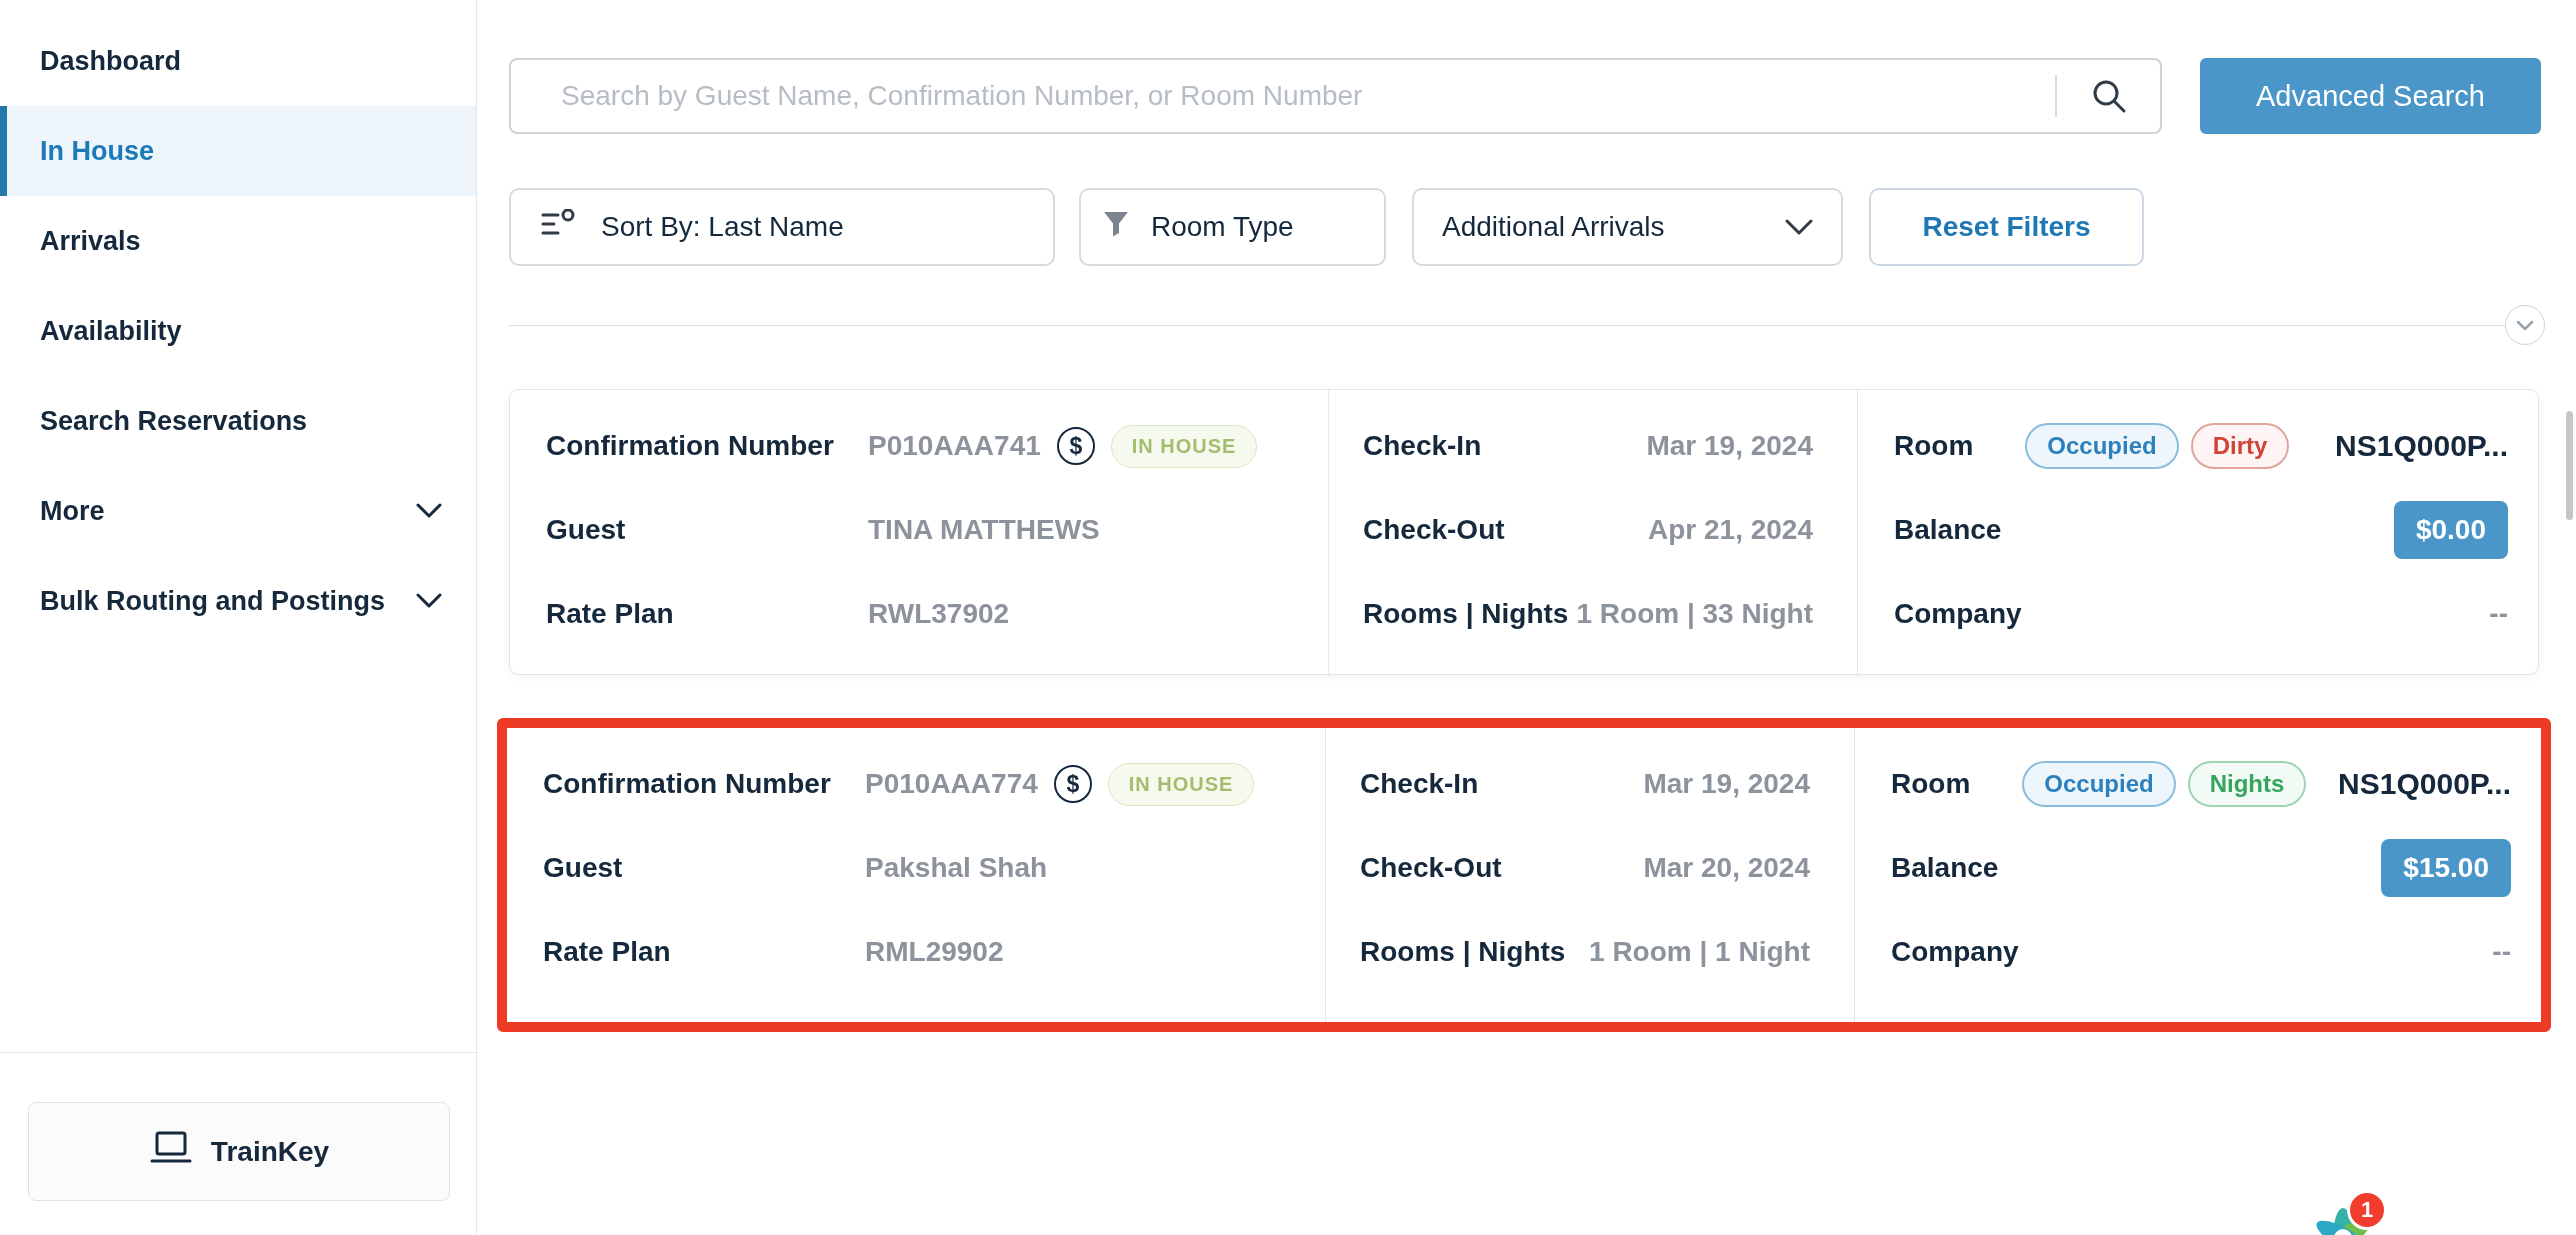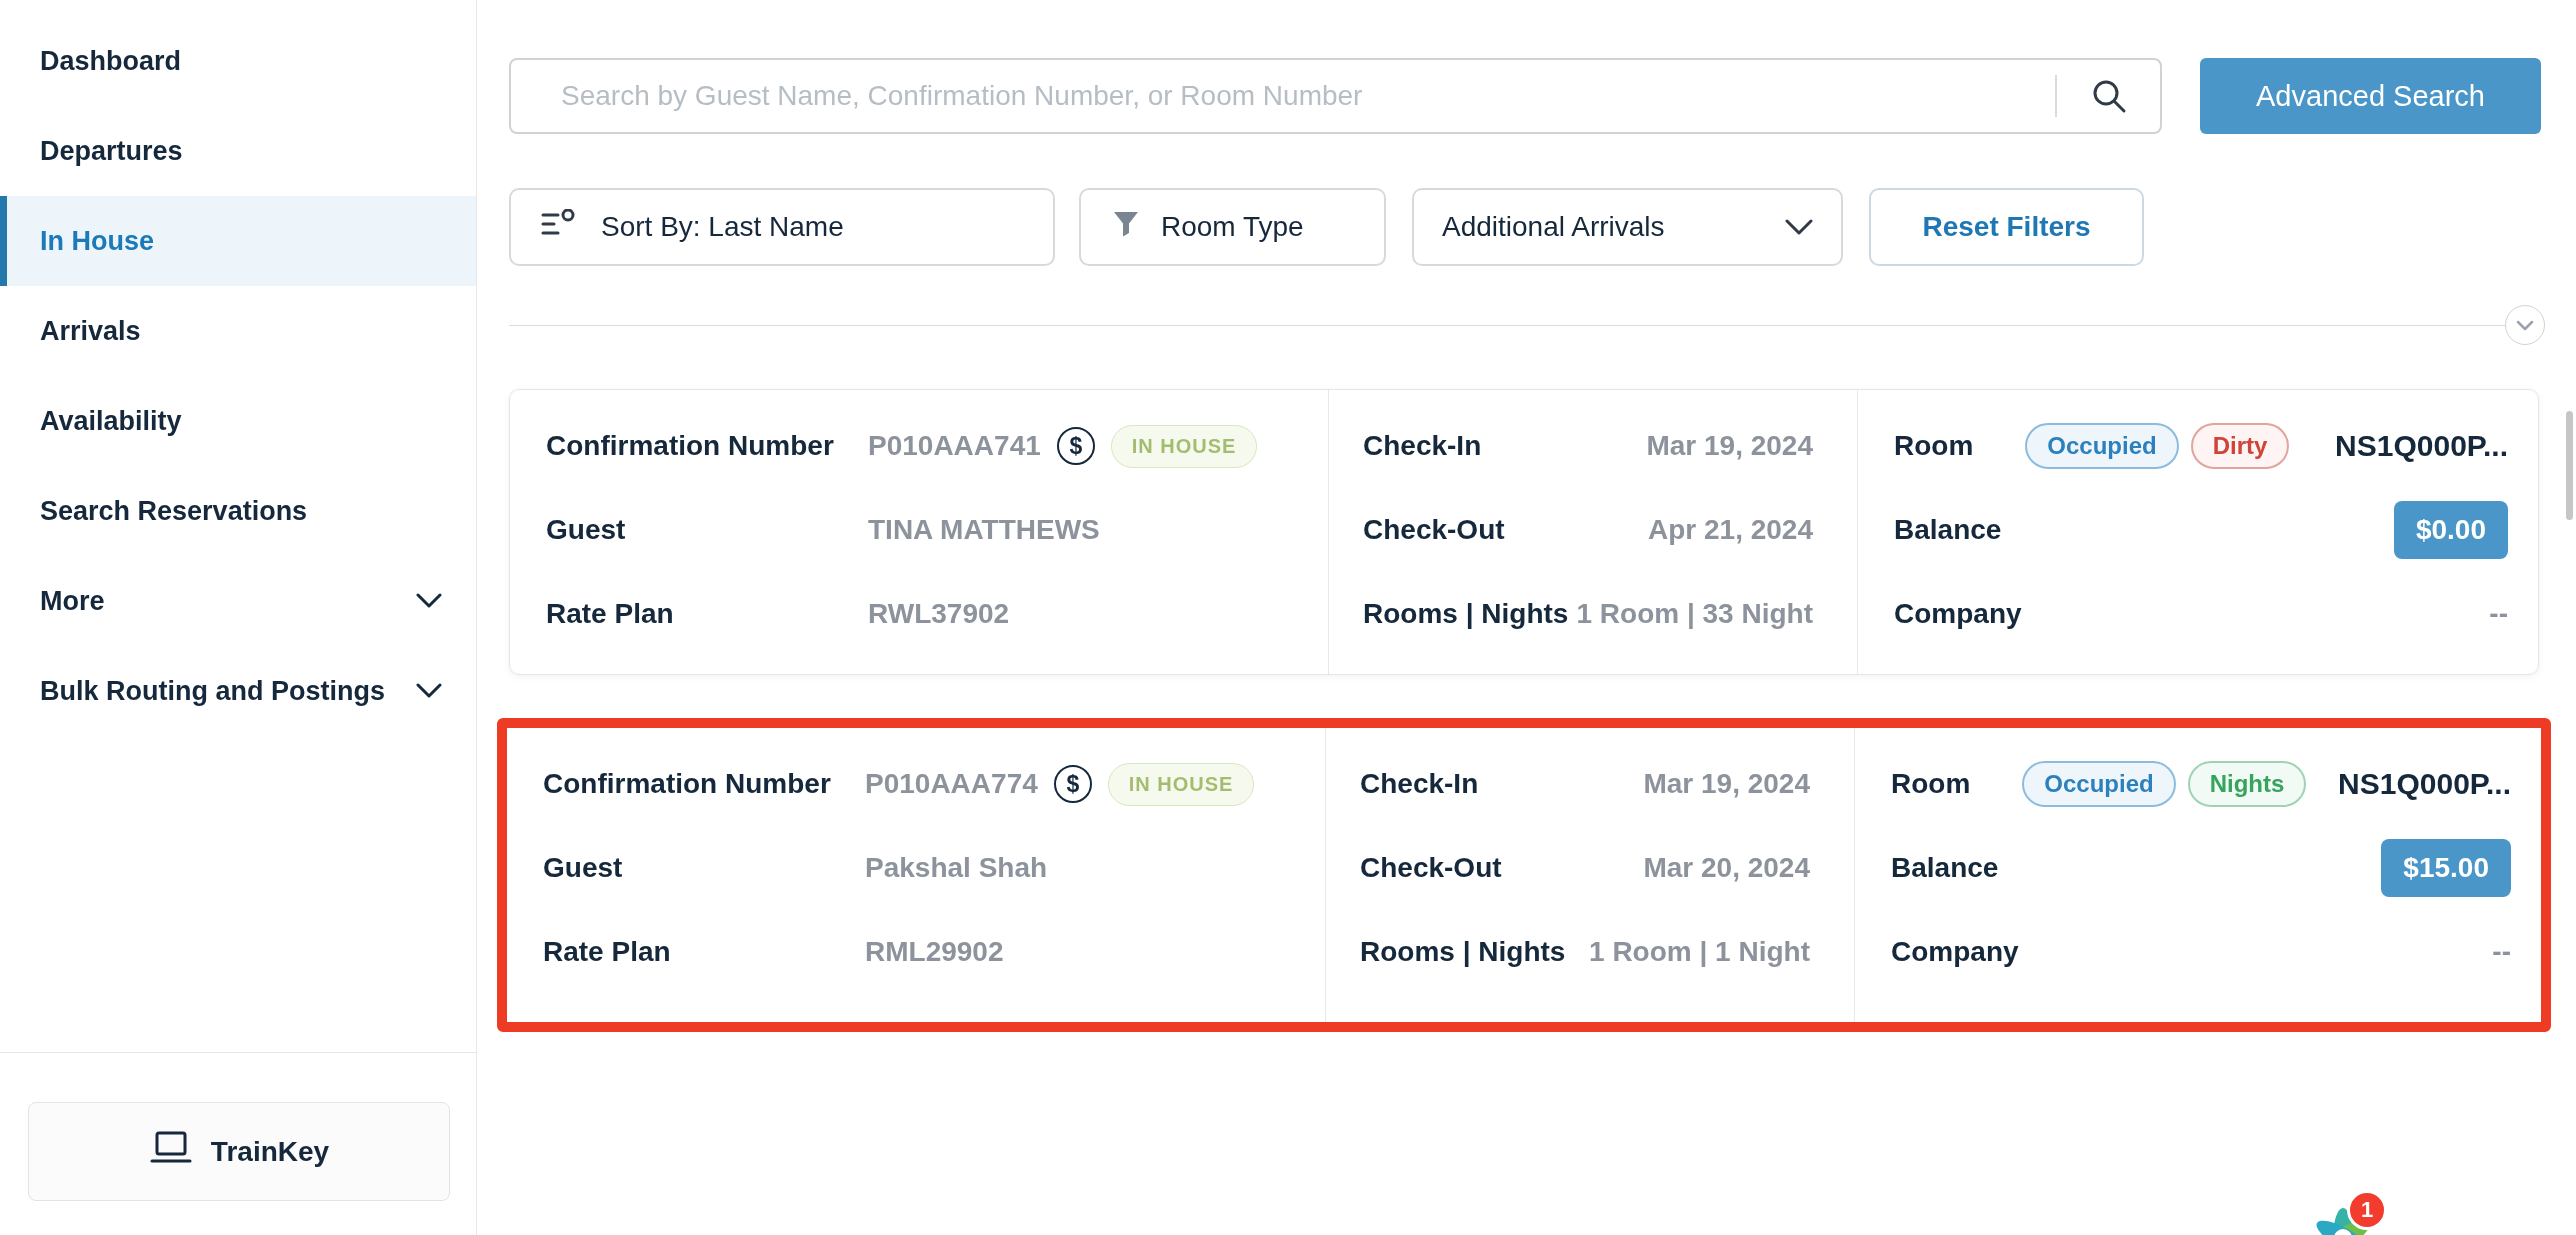--- a/index.html
+++ b/index.html
@@ -26,21 +26,21 @@
   .searchbar { position:absolute; left:509px; top:58px; width:1653px; height:76px; border:2px solid #d2d2d2; border-radius:8px; background:#fff; display:flex; align-items:center; }
   .searchbar input { flex:1; height:100%; border:none; outline:none; background:transparent; font-family:inherit; font-size:28px; color:#3a4654; padding:0 30px;margin-left:20px; }
   .searchbar input::placeholder { color:#b7bdc5; }
   .search-sep { width:2px; height:42px; background:#dadada; }
   .search-iconbox { width:103px; height:100%; display:flex; align-items:center; justify-content:center; cursor:pointer; }
   .advanced-btn { position:absolute; left:2200px; top:58px; width:341px; height:76px; background:#4a96c8; border:none; border-radius:6px; color:#fff; font-family:inherit; font-size:29px; font-weight:500; cursor:pointer; }
 
   
   .filter-btn { position:absolute; top:188px; height:78px; border:2px solid #d9d9d9; border-radius:10px; background:#fff; display:flex; align-items:center; font-family:inherit; font-size:28px; color:#15283c; cursor:pointer; }
   .btn-sort { left:509px; width:546px; padding-left:30px; gap:24px; }
-  .btn-roomtype { left:1079px; width:307px; padding-left:30px; gap:20px; }
+  .btn-roomtype { left:1079px; width:307px; padding-left:20px; gap:20px; }
   .btn-addfilters { left:1412px; width:431px; padding:0 28px; justify-content:space-between; }
   .btn-reset { left:1869px; width:275px; justify-content:center; color:#1f78b4; font-weight:600; border-color:#ccd9e4; }
 
   .list-divider { position:absolute; left:509px; top:325px; width:2017px; height:1px; background:#dcdcdc; }
   .collapse-toggle { position:absolute; left:2505px; top:305px; width:40px; height:40px; border:1px solid #d2d2d2; border-radius:50%; background:#fff; display:flex; align-items:center; justify-content:center; color:#9aa3ad; cursor:pointer; }
 
   
   .card { background:#fff; border:1px solid #e5e5e5; border-radius:10px; box-shadow:0 2px 8px rgba(0,0,0,0.05); display:grid; grid-template-columns:818px 529px 1fr; }
   .card-0 { position:absolute; left:509px; top:389px; width:2030px; height:286px; }
   .highlight-wrap { position:absolute; left:497px; top:718px; width:2054px; height:314px; border:10px solid #ee3b25; border-radius:6px; background:#fff; }
@@ -76,23 +76,20 @@
   .chat-icon { position:absolute; left:2px; top:8px; }
   .chat-badge { position:absolute; left:46px; top:0; width:40px; height:40px; background:#f23c2e; border:3px solid #fff; border-radius:50%; color:#fff; font-size:22px; font-weight:700; display:flex; align-items:center; justify-content:center; }
 </style>
 </head>
 <body>
 
 <div class="sidebar">
   <div class="nav">
     <div class="nav-item">
         <span>Dashboard</span>
-      </div>
-    <div class="nav-item">
-        <span>Departures</span>
       </div>
     <div class="nav-item active">
         <span>In House</span>
       </div>
     <div class="nav-item">
         <span>Arrivals</span>
       </div>
     <div class="nav-item">
         <span>Availability</span>
       </div>

